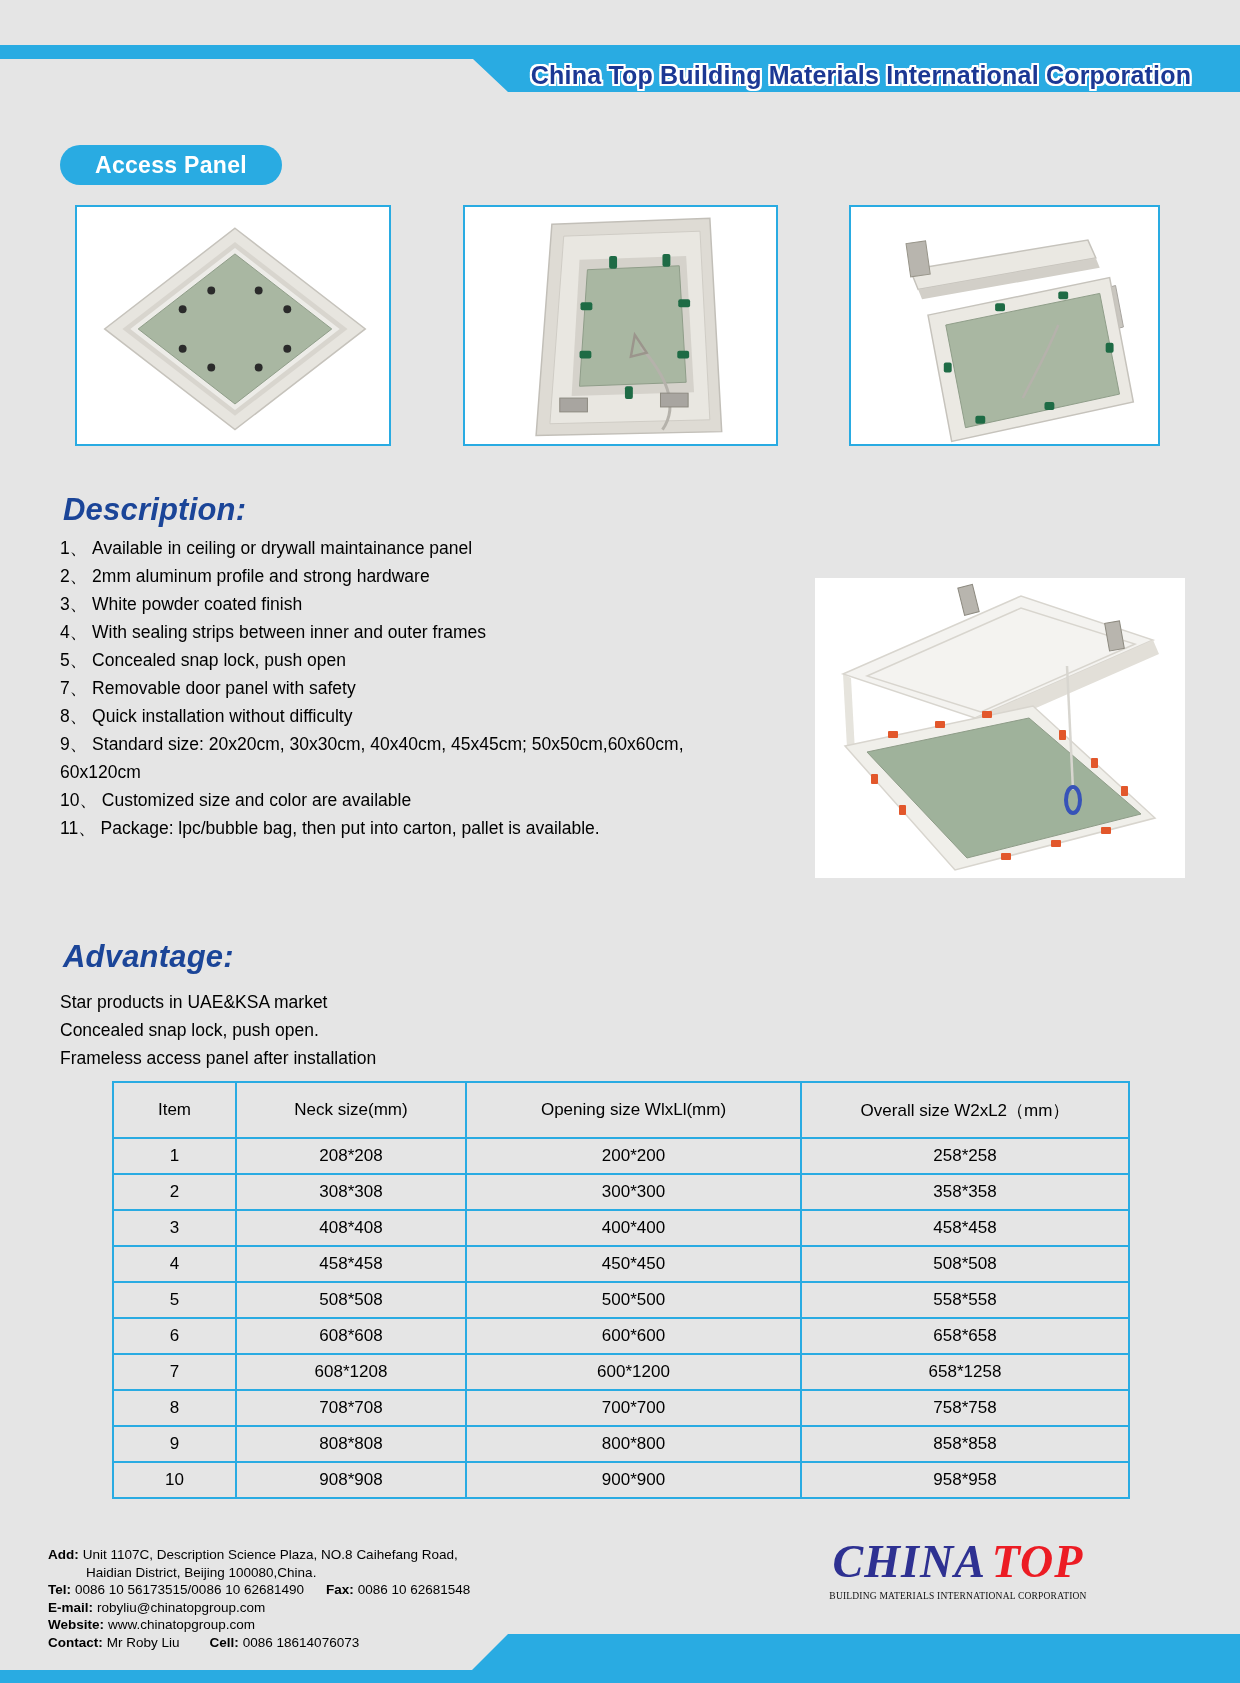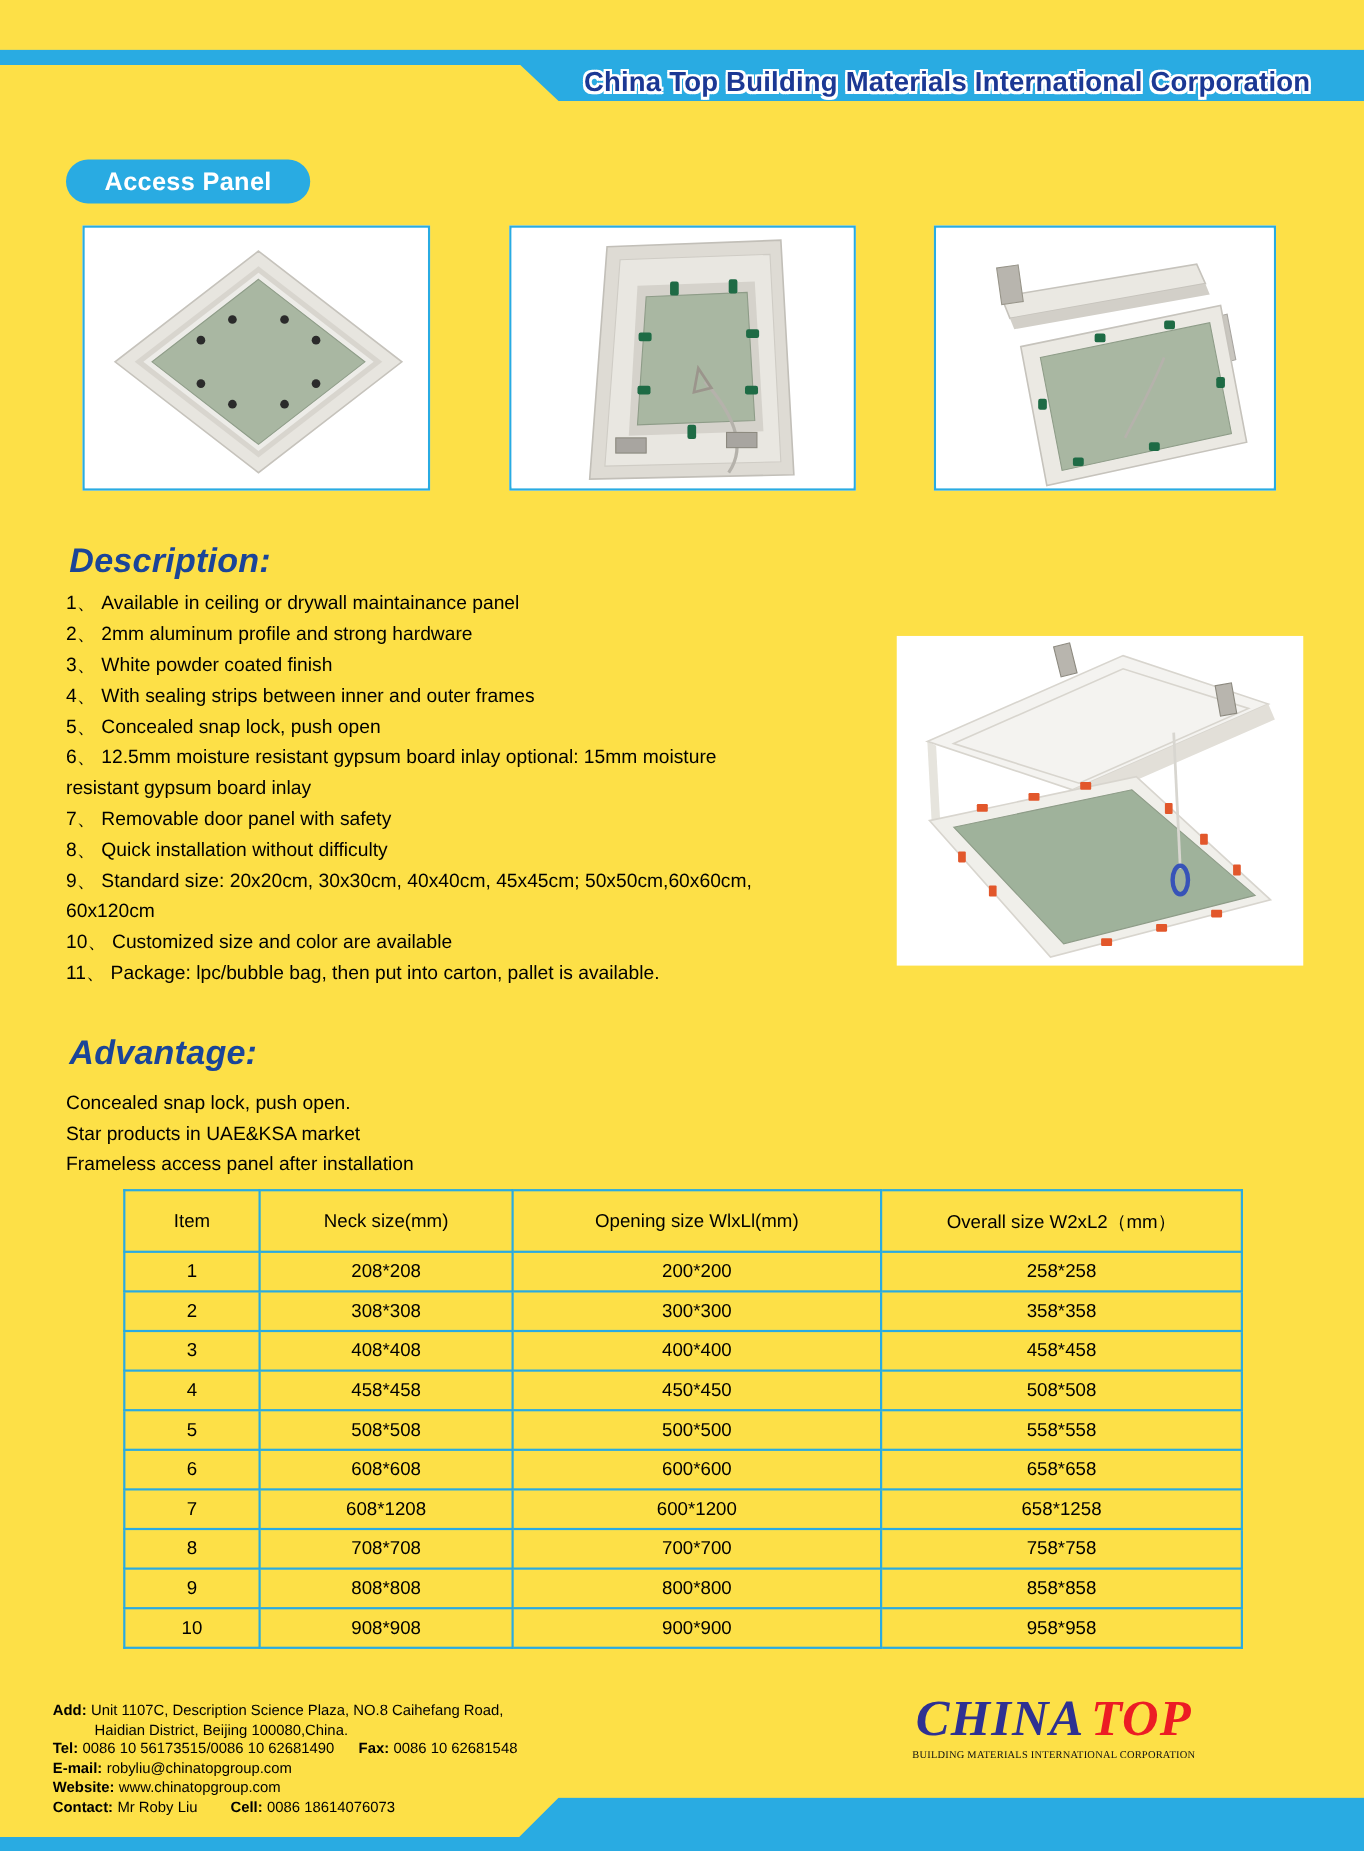--- a/index.html
+++ b/index.html
@@ -1,18 +1,18 @@
 <!DOCTYPE html>
 <html><head>
 <meta charset="utf-8">
 <style>
   html,body{margin:0;padding:0;background:#888;}
   .page{
     position:relative;width:1240px;height:1683px;margin:0 auto;
-    background:#fde047;overflow:hidden;
+    background:#e5e5e5;overflow:hidden;
     font-family:"Liberation Sans","DejaVu Sans",sans-serif;color:#000;
   }
   
   .header-band{
     position:absolute;left:0;top:45px;width:1240px;height:47px;background:#29ABE2;
     clip-path:polygon(0 0,100% 0,100% 100%,508px 100%,473px 14px,0 14px);
   }
   .header-title-wrap{
     position:absolute;left:508px;top:14px;right:0;bottom:0;
     display:flex;align-items:center;justify-content:center;padding-right:26px;
@@ -158,22 +158,20 @@
     </svg>
   </div>
 
   <div class="sec-heading desc-heading">Description:</div>
   <div class="desc-list">
       <div class="desc-item">1、 Available in ceiling or drywall maintainance panel</div>
       <div class="desc-item">2、 2mm aluminum profile and strong hardware</div>
       <div class="desc-item">3、 White powder coated finish</div>
       <div class="desc-item">4、 With sealing strips between inner and outer frames</div>
       <div class="desc-item">5、 Concealed snap lock, push open</div>
-      <div class="desc-item">6、 12.5mm moisture resistant gypsum board inlay optional: 15mm moisture
-resistant gypsum board inlay</div>
       <div class="desc-item">7、 Removable door panel with safety</div>
       <div class="desc-item">8、 Quick installation without difficulty</div>
       <div class="desc-item">9、 Standard size: 20x20cm, 30x30cm, 40x40cm, 45x45cm; 50x50cm,60x60cm,
 60x120cm</div>
       <div class="desc-item">10、 Customized size and color are available</div>
       <div class="desc-item">11、 Package: lpc/bubble bag, then put into carton, pallet is available.</div>
     </div>
 
   <div class="photo-open">
     <svg viewBox="0 0 370 300">
@@ -199,22 +197,22 @@
         <rect x="236" y="262" width="10" height="7" rx="1"></rect>
         <rect x="186" y="275" width="10" height="7" rx="1"></rect>
         <rect x="56" y="196" width="7" height="10" rx="1"></rect>
         <rect x="84" y="227" width="7" height="10" rx="1"></rect>
       </g>
     </svg>
   </div>
 
   <div class="sec-heading adv-heading">Advantage:</div>
   <div class="adv-lines">
+    <div>Star products in UAE&amp;KSA market</div>
     <div>Concealed snap lock, push open.</div>
-    <div>Star products in UAE&amp;KSA market</div>
     <div>Frameless access panel after installation</div>
   </div>
 
   <table class="spec-table">
     <colgroup>
       <col style="width:123px">
         <col style="width:230px">
         <col style="width:335px">
         <col style="width:328px">
     </colgroup>

